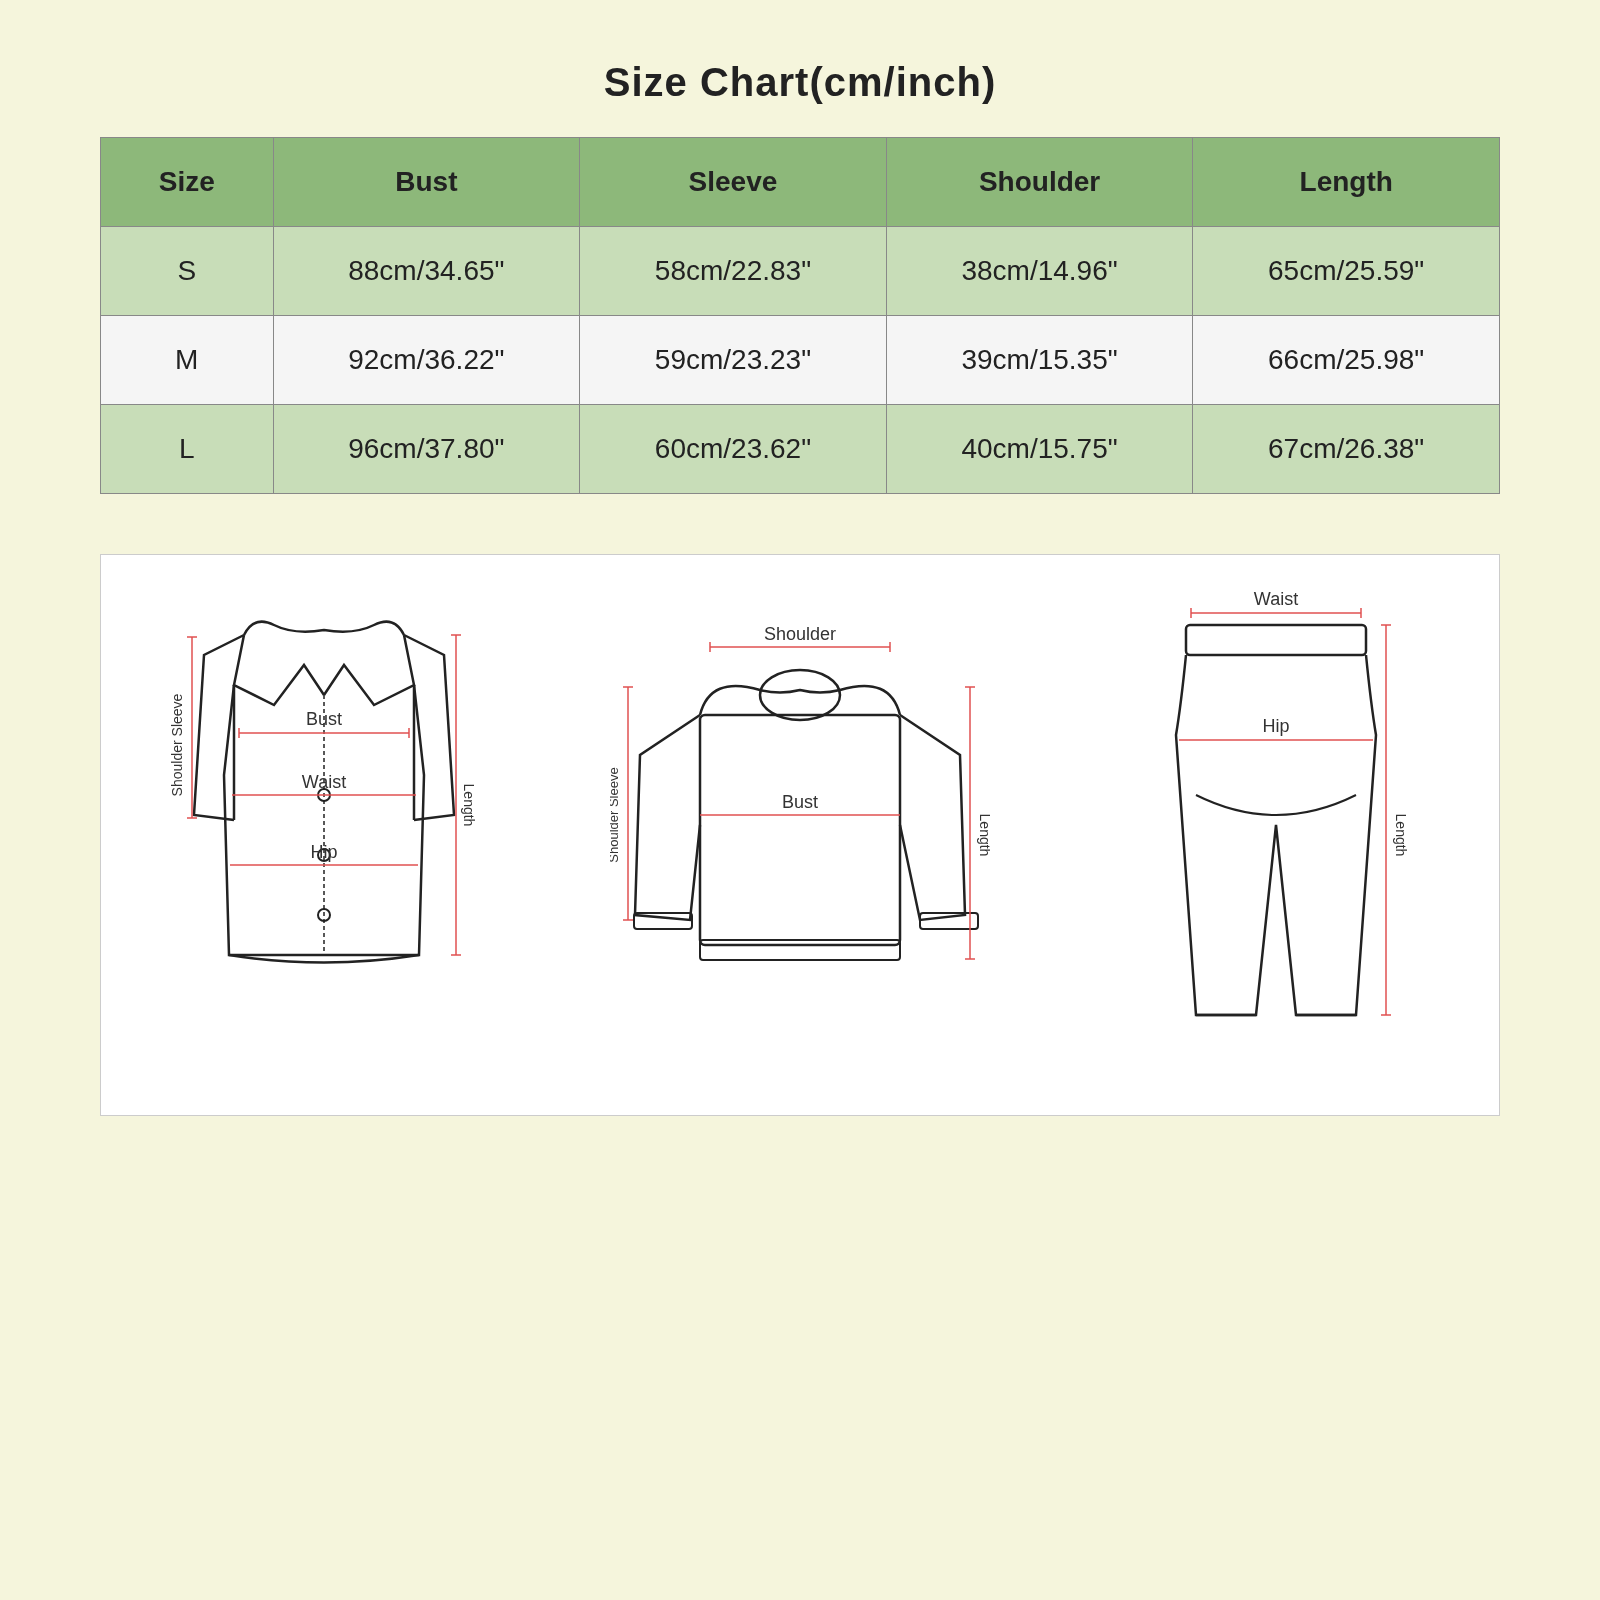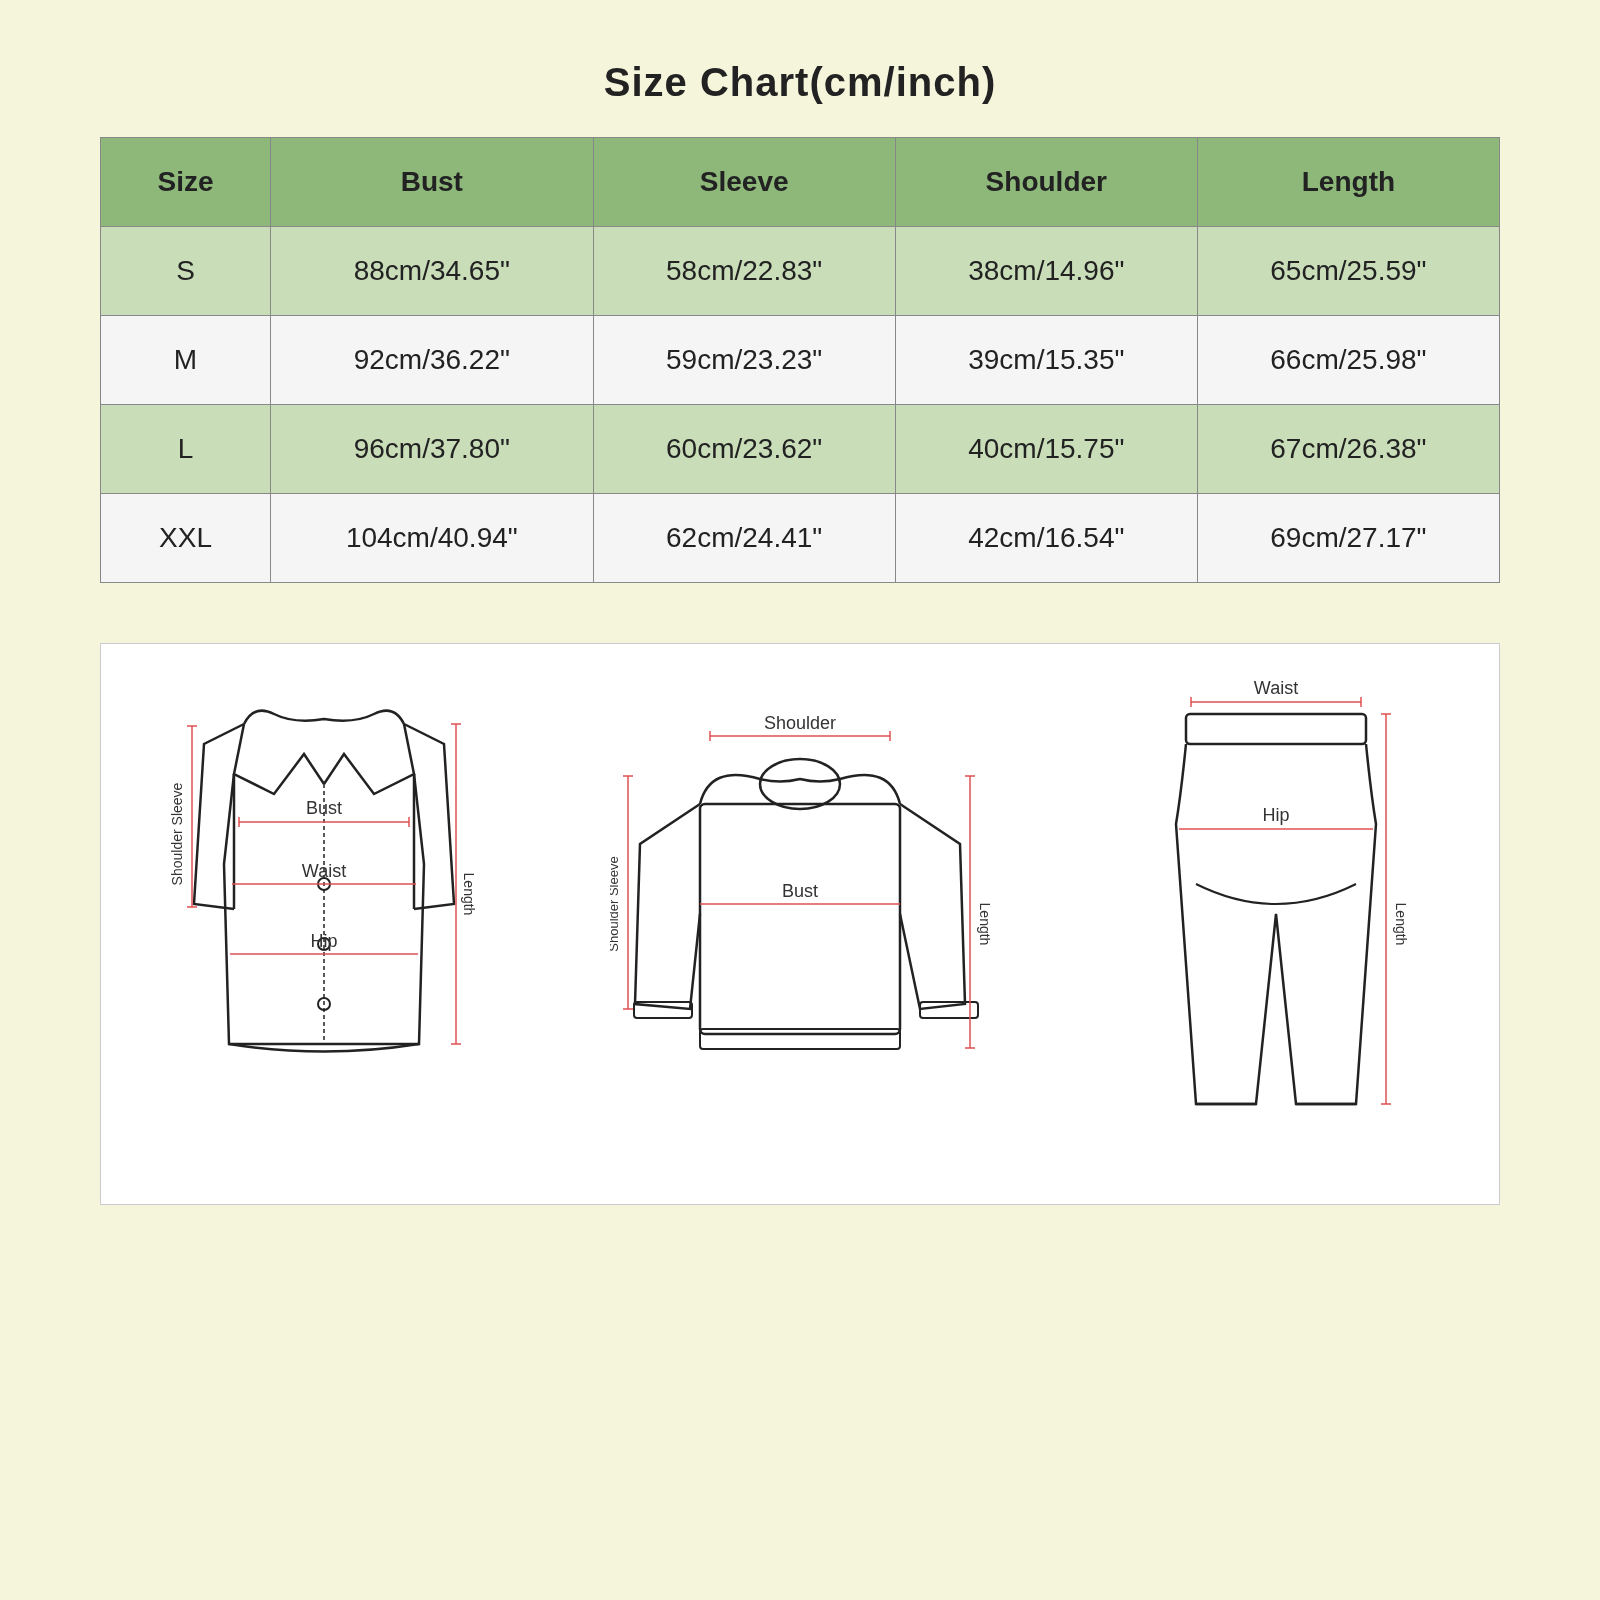--- a/index.html
+++ b/index.html
@@ -101,27 +101,20 @@
         <td>39cm/15.35"</td>
         <td>66cm/25.98"</td>
       </tr>
       <tr>
         <td>L</td>
         <td>96cm/37.80"</td>
         <td>60cm/23.62"</td>
         <td>40cm/15.75"</td>
         <td>67cm/26.38"</td>
       </tr>
-      <tr>
-        <td>XXL</td>
-        <td>104cm/40.94"</td>
-        <td>62cm/24.41"</td>
-        <td>42cm/16.54"</td>
-        <td>69cm/27.17"</td>
-      </tr>
     </tbody>
 </table>
 
 <div class="diagrams-container">
 
   <div class="diagram">
     <svg width="320" height="520" viewBox="0 0 320 520">
 
       <path d="M80,60 Q90,40 110,50 Q130,60 160,55 Q190,60 210,50 Q230,40 240,60" fill="none" stroke="#222" stroke-width="2.5"></path>
 

